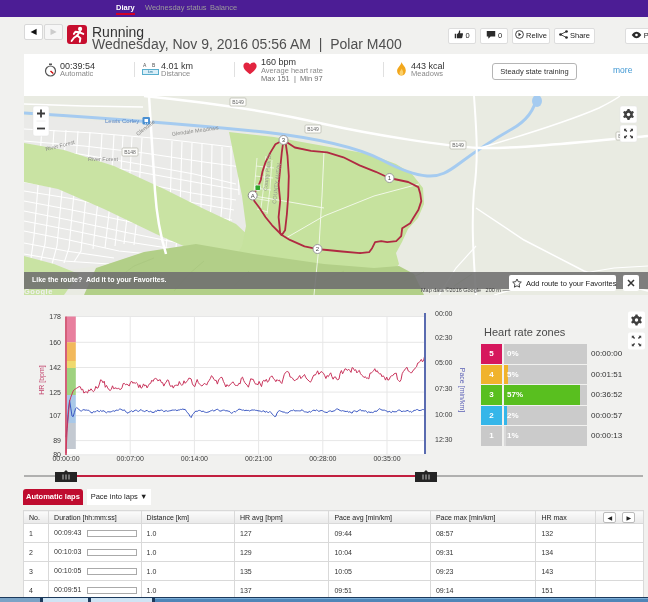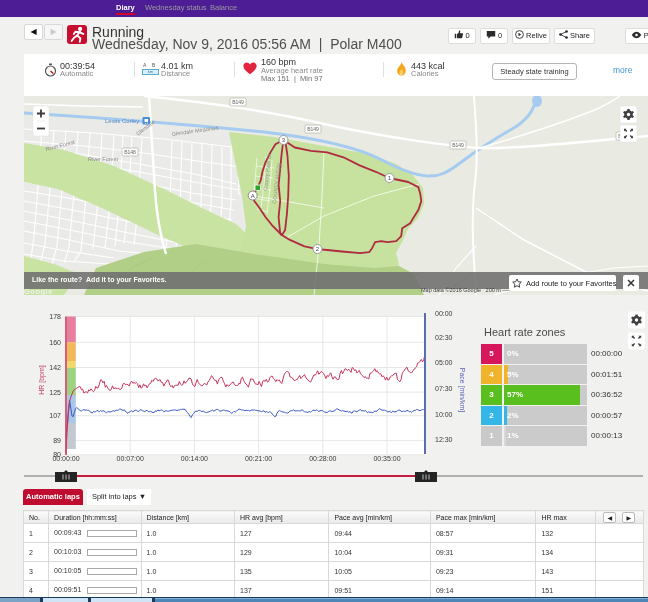--- a/index.html
+++ b/index.html
@@ -92,21 +92,21 @@
     </svg>
   <div class="abs sv" style="left:237px;top:3px">160 bpm</div>
   <div class="abs sl" style="left:237px;top:11.5px">Average heart rate</div>
   <div class="abs sl" style="left:237px;top:19.5px;color:#6f6f6f">Max 151 &nbsp;|&nbsp; Min 97</div>
   <div class="sep" style="left:359px"></div>
   <svg class="abs" style="left:372px;top:8px" width="11" height="14" viewBox="0 0 11 14">
       <path d="M5.5 0 C6 2.5 9.8 4.4 9.8 8.6 C9.8 11.6 7.9 13.6 5.4 13.6 C2.9 13.6 1.1 11.6 1.1 8.9 C1.1 5.6 4.6 4.2 5.5 0 Z" fill="#f2a71c"></path>
       <path d="M5.6 6.5 C6.6 8.6 7.4 9.4 7.3 11 C7.2 12.5 6.4 13.4 5.3 13.4 C4.2 13.4 3.4 12.3 3.5 11 C3.6 9.2 5.2 8.5 5.6 6.5 Z" fill="#fbd06a"></path>
     </svg>
   <div class="abs sv" style="left:387px;top:7px">443 kcal</div>
-  <div class="abs sl" style="left:387px;top:15px">Calories</div>
+  <div class="abs sl" style="left:387px;top:15px">Meadows</div>
   <div class="abs" style="left:468px;top:9px;width:85px;height:17px;border:1px solid #b5b5b5;border-radius:3px;background:#fff;font-size:7.5px;color:#333;text-align:center;line-height:15px">Steady state training</div>
   <div class="abs" style="left:589px;top:11px;font-size:8.5px;color:#3f97d3">more</div>
 </div>
 
 <div id="mapwrap"><svg width="624" height="199" viewBox="0 0 624 199">
 <rect width="624" height="199" fill="#e9ebe2"></rect>
 
 <polygon points="0,20 80,25 160,30 238,38 248,52 238,95 226,140 215,162 150,155 60,172 0,178" fill="#eaeae8"></polygon>
 
 <g stroke="#ffffff" stroke-width="1.1" fill="none">
@@ -398,21 +398,21 @@
       <div class="zbox" style="background:#c9c9c9">1</div>
       <div class="zbar">
         <div class="zfill" style="width:2px;background:#d9d9d9"></div>
         <div class="zpct">1%</div>
       </div>
       <div class="ztime">00:00:13</div>
     </div></div>
 
 <div id="lapsec">
   <div class="abs" style="left:23px;top:4px;width:60px;height:16px;background:#bf0c2f;border-radius:3px 3px 0 0;color:#fff;font-size:7.5px;text-align:center;line-height:16px;font-weight:bold">Automatic laps</div>
-  <div class="abs" style="left:87px;top:4px;width:64px;height:16px;background:#fff;font-size:7.5px;color:#222;text-align:center;line-height:16px">Split into laps ▼</div>
+  <div class="abs" style="left:87px;top:4px;width:64px;height:16px;background:#fff;font-size:7.5px;color:#222;text-align:center;line-height:16px">Pace into laps ▼</div>
   <table class="laps">
    <colgroup>
         <col style="width:25px">
         <col style="width:92px">
         <col style="width:93px">
         <col style="width:94px">
         <col style="width:101px">
         <col style="width:105px">
         <col style="width:59px">
         <col style="width:48px">

